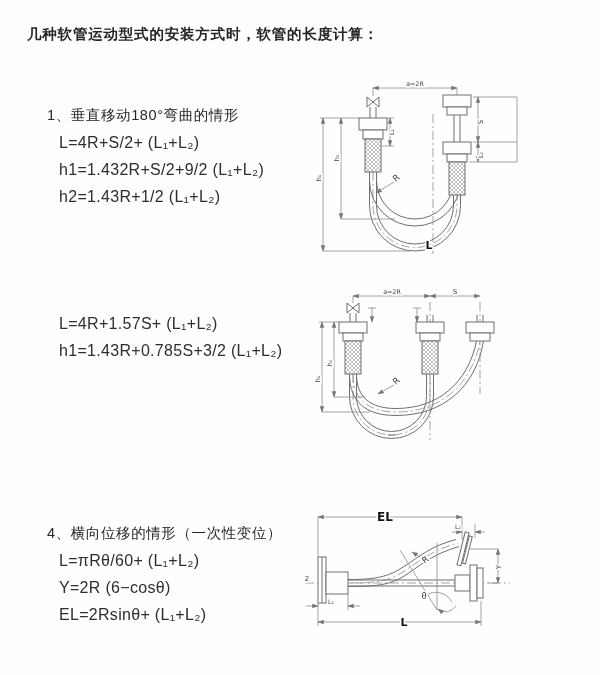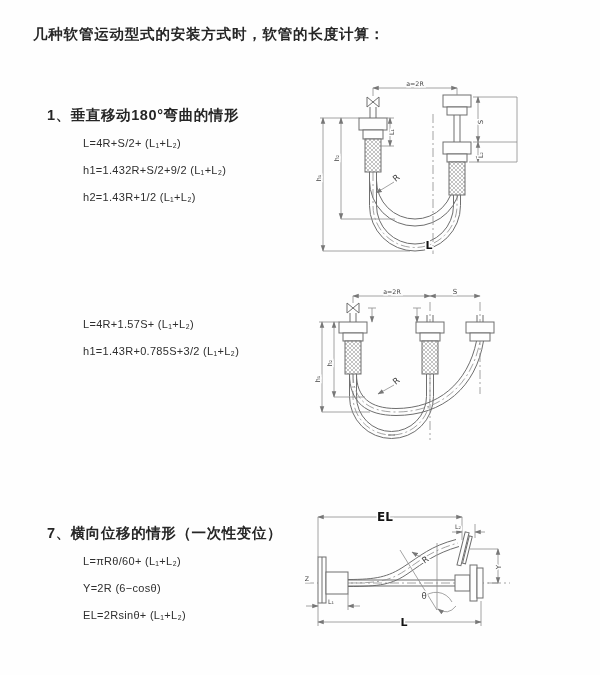--- a/index.html
+++ b/index.html
@@ -2,34 +2,34 @@
 <html><head>
 <meta charset="utf-8">
 <style>
   html,body{margin:0;padding:0;}
   body{
     width:600px;height:675px;position:relative;overflow:hidden;
     background:#fefefe;
     font-family:"Liberation Sans","DejaVu Sans",sans-serif;
   }
   .title{
-    position:absolute;left:33px;top:25px;
+    position:absolute;left:27px;top:25px;
     font-size:14.5px;font-weight:bold;color:#262626;letter-spacing:.8px;
   }
   .section{position:absolute;}
   .s1{left:47px;top:106px;}
   .s2{left:47px;top:306px;}
   .s3{left:47px;top:524px;}
   .sec-heading{
-    font-size:14.5px;font-weight:bold;color:#262626;letter-spacing:.6px;
+    font-size:14.5px;font-weight:normal;color:#262626;letter-spacing:.6px;
     line-height:19px;
   }
   .formula{
-    margin:9px 0 0 36px;
-    font-size:11px;color:#2e2e2e;letter-spacing:.3px;line-height:18px;
+    margin:9px 0 0 12px;
+    font-size:16px;color:#2e2e2e;letter-spacing:.3px;line-height:18px;
   }
   .diag{position:absolute;}
   .d1{left:312px;top:66px;}
   .d2{left:308px;top:282px;}
   .d3{left:298px;top:502px;}
   svg text{
     font-family:"DejaVu Sans","Liberation Sans",sans-serif;
     fill:#444;
   }
   svg .lbl{font-size:7px;}
@@ -53,21 +53,21 @@
   <div class="formula">h1=1.432R+S/2+9/2 (L₁+L₂)</div>
   <div class="formula">h2=1.43R+1/2 (L₁+L₂)</div>
 </div>
 
 <div class="section s2">
   <div class="formula">L=4R+1.57S+ (L₁+L₂)</div>
   <div class="formula">h1=1.43R+0.785S+3/2 (L₁+L₂)</div>
 </div>
 
 <div class="section s3">
-  <div class="sec-heading">7、横向位移的情形（一次性变位）</div>
+  <div class="sec-heading">4、横向位移的情形（一次性变位）</div>
   <div class="formula">L=πRθ/60+ (L₁+L₂)</div>
   <div class="formula">Y=2R (6−cosθ)</div>
   <div class="formula">EL=2Rsinθ+ (L₁+L₂)</div>
 </div>
 
 <svg class="diag d1" width="260" height="198" viewBox="0 0 260 198">
   <defs>
     <marker id="ar1" viewBox="0 0 10 10" refX="9" refY="5" markerWidth="8" markerHeight="8" orient="auto-start-reverse">
       <path d="M0,1.5 L10,5 L0,8.5 Z" fill="#777"></path>
     </marker>

